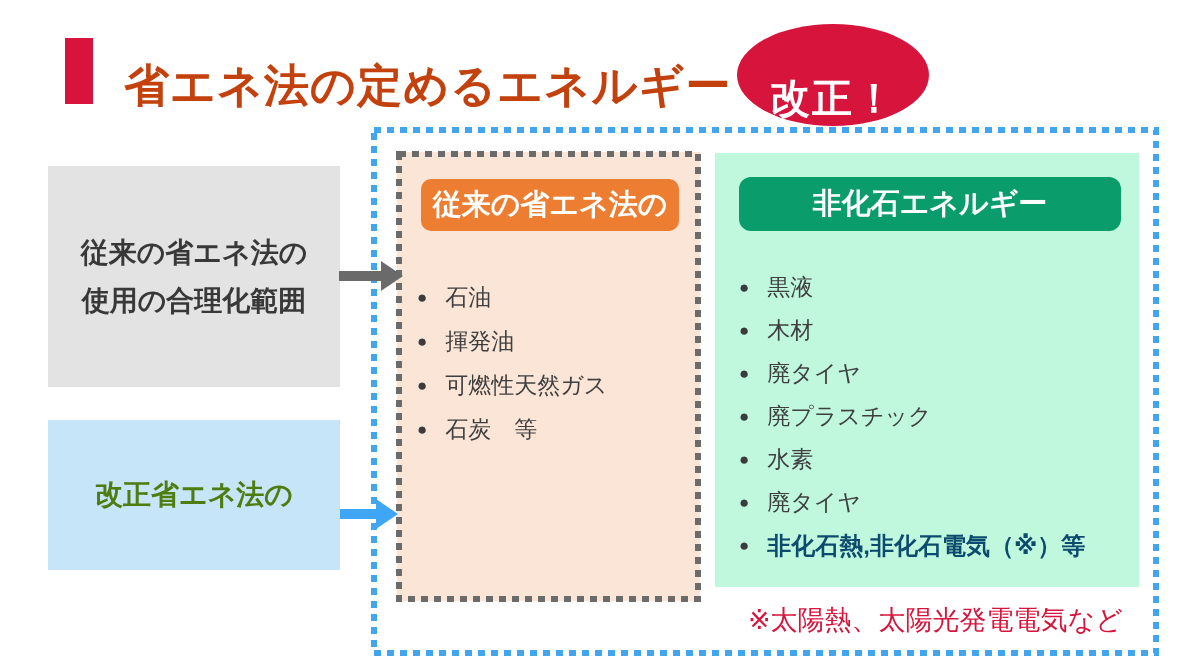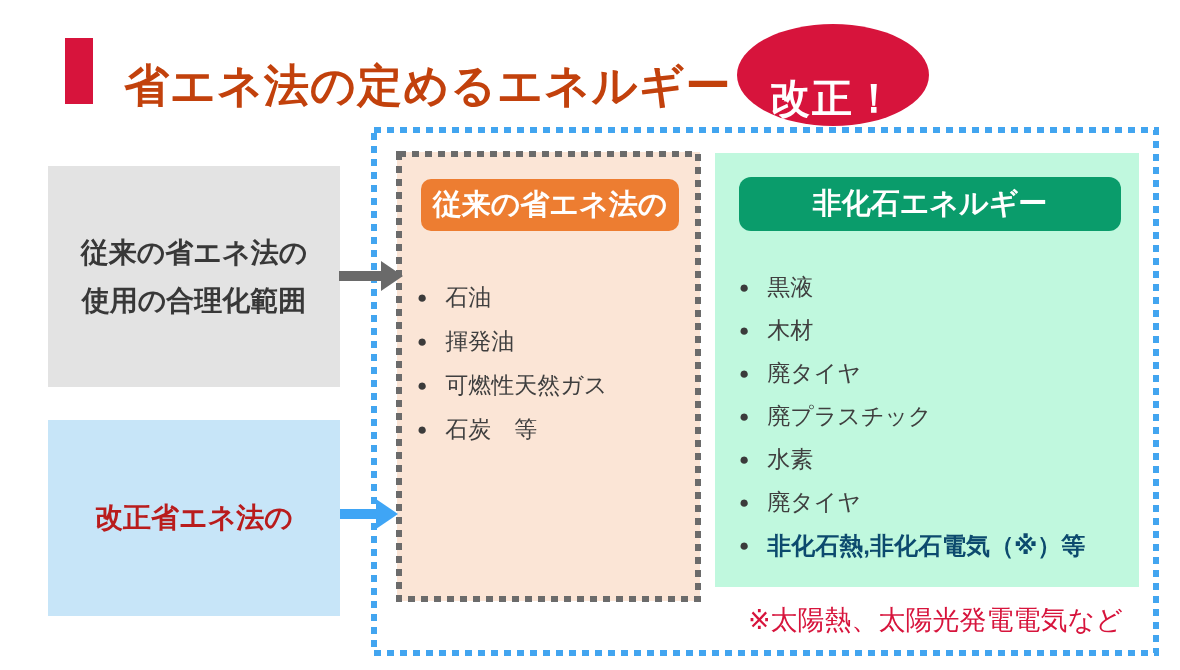--- a/index.html
+++ b/index.html
@@ -19,21 +19,21 @@
     display:flex;align-items:flex-end;justify-content:center;
   }
   .badge span{color:#ffffff;font-size:40px;font-weight:800;letter-spacing:2px;}
   
   .scope-box{
     position:absolute;left:48px;width:292px;
     display:flex;flex-direction:column;align-items:center;justify-content:center;
     font-weight:800;font-size:28px;line-height:48px;text-align:center;
   }
   .scope-prev{top:166px;height:221px;background:#E3E3E3;color:#383838;}
-  .scope-rev{top:420px;height:196px;background:#C7E5F8;color:#b91c1c;}
+  .scope-rev{top:420px;height:150px;background:#C7E5F8;color:#4d7c0f;}
   
   .fossil-fill{position:absolute;left:397px;top:152px;width:303px;height:449px;background:#FBE5D6;}
   .fossil-header{
     position:absolute;left:421px;top:179px;width:258px;height:52px;
     background:#ED7D31;border-radius:10px;
     display:flex;align-items:center;justify-content:center;
   }
   .panel-header-label{color:#ffffff;font-size:29px;font-weight:800;white-space:nowrap;}
   
   .nonfossil-fill{position:absolute;left:715px;top:153px;width:424px;height:434px;background:#C0F8DE;}

